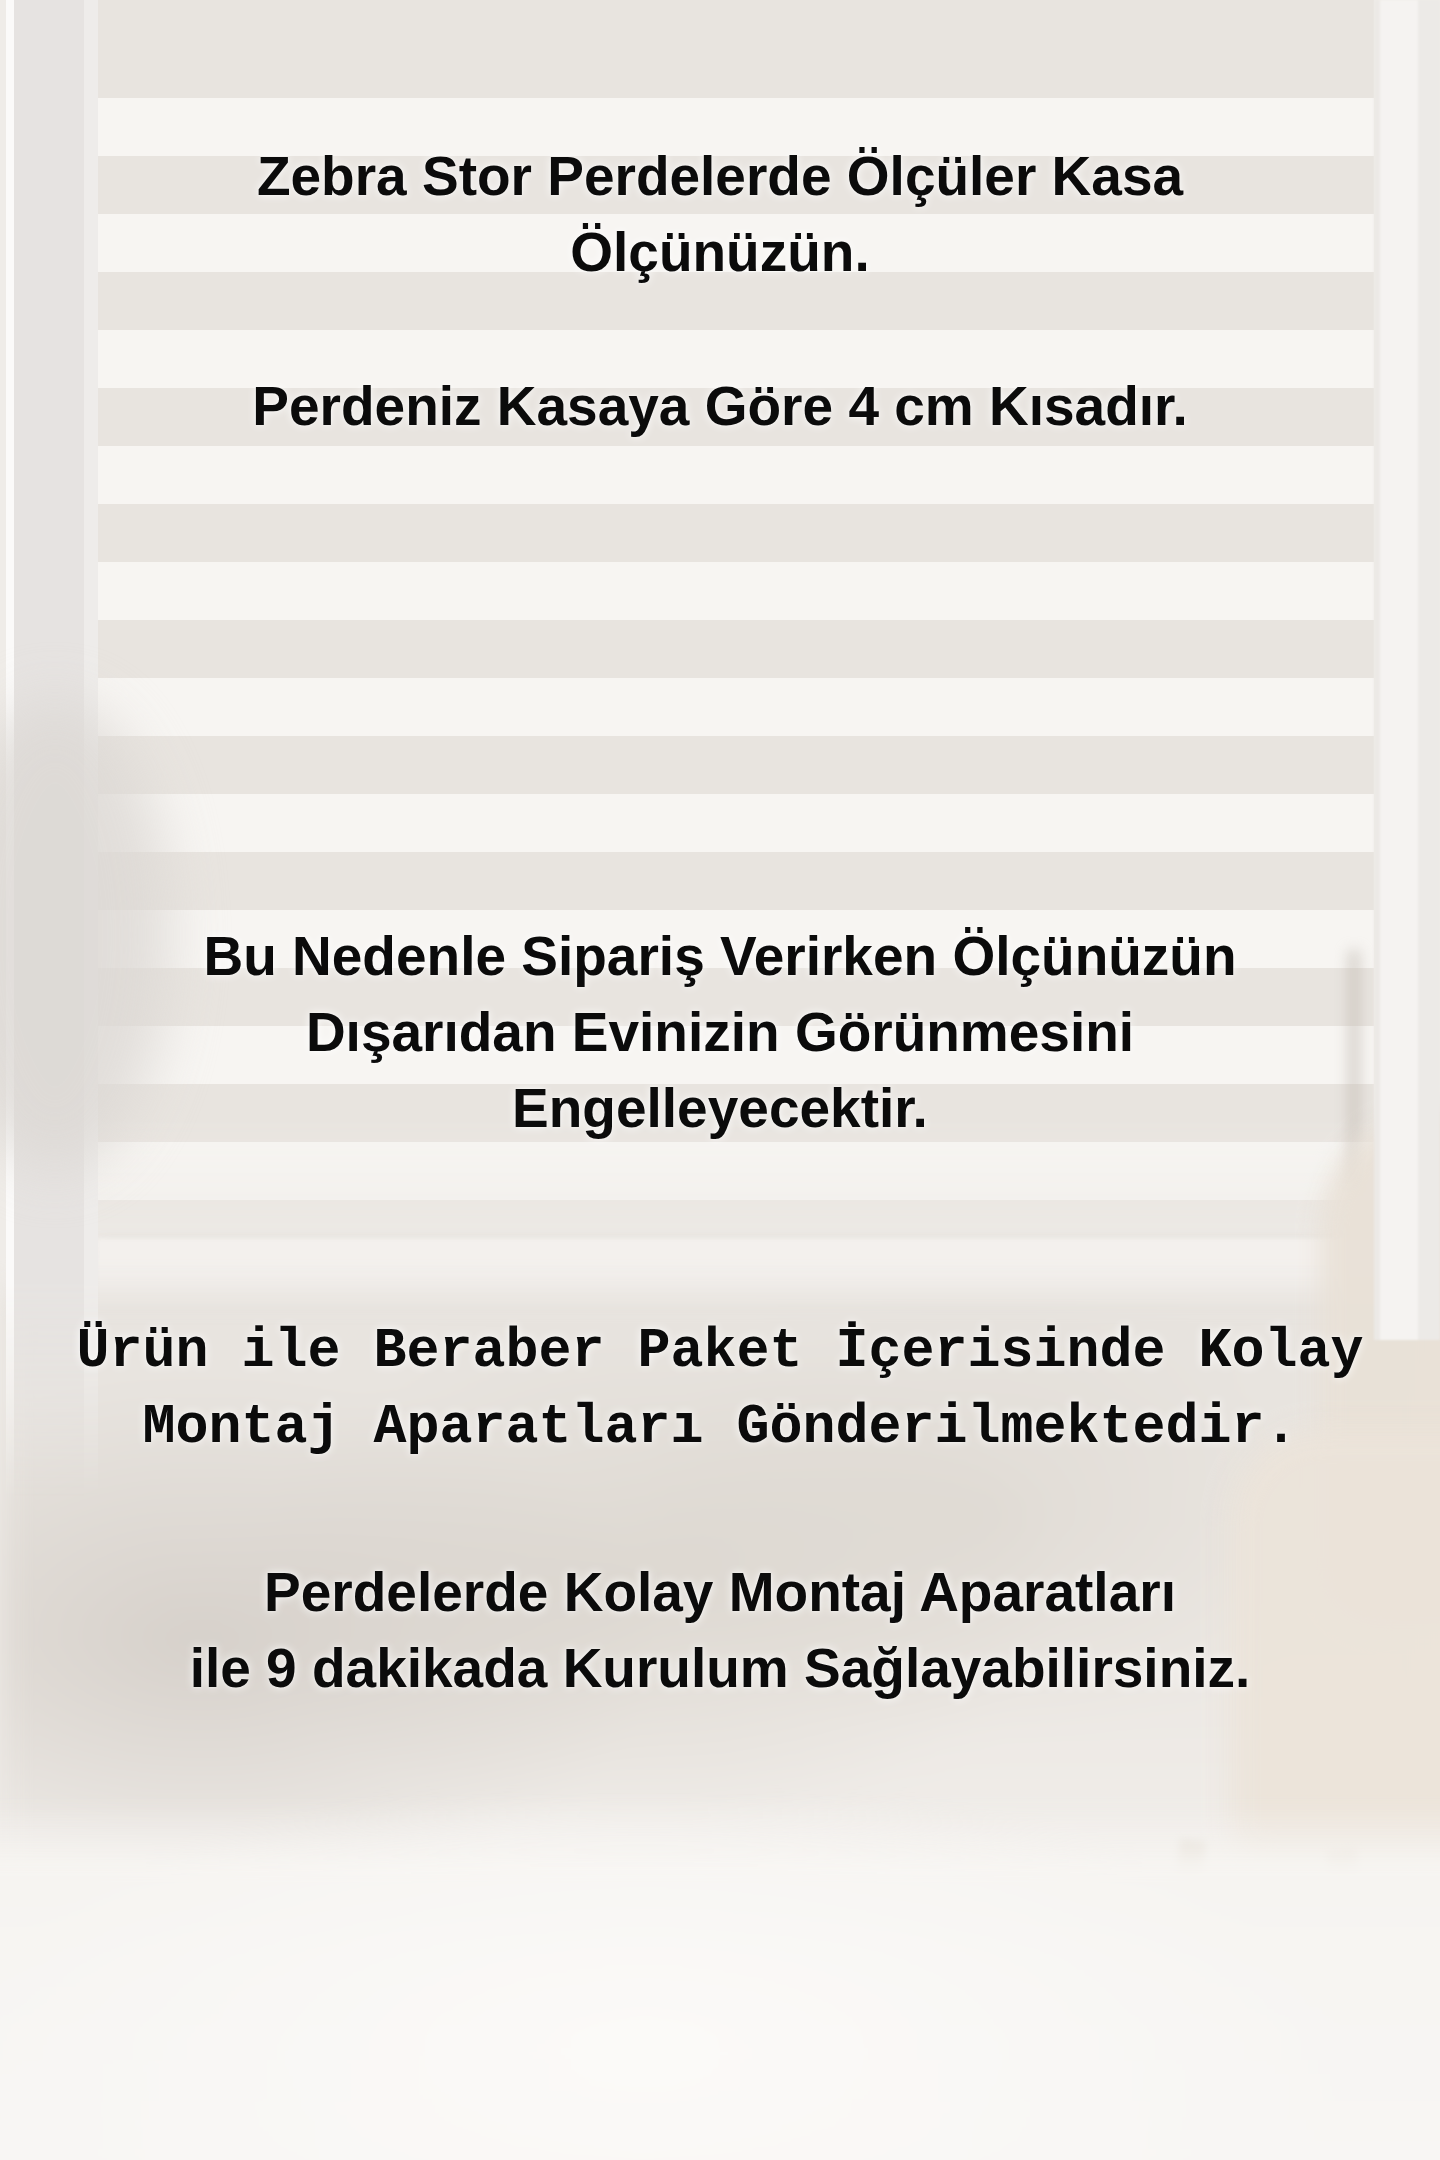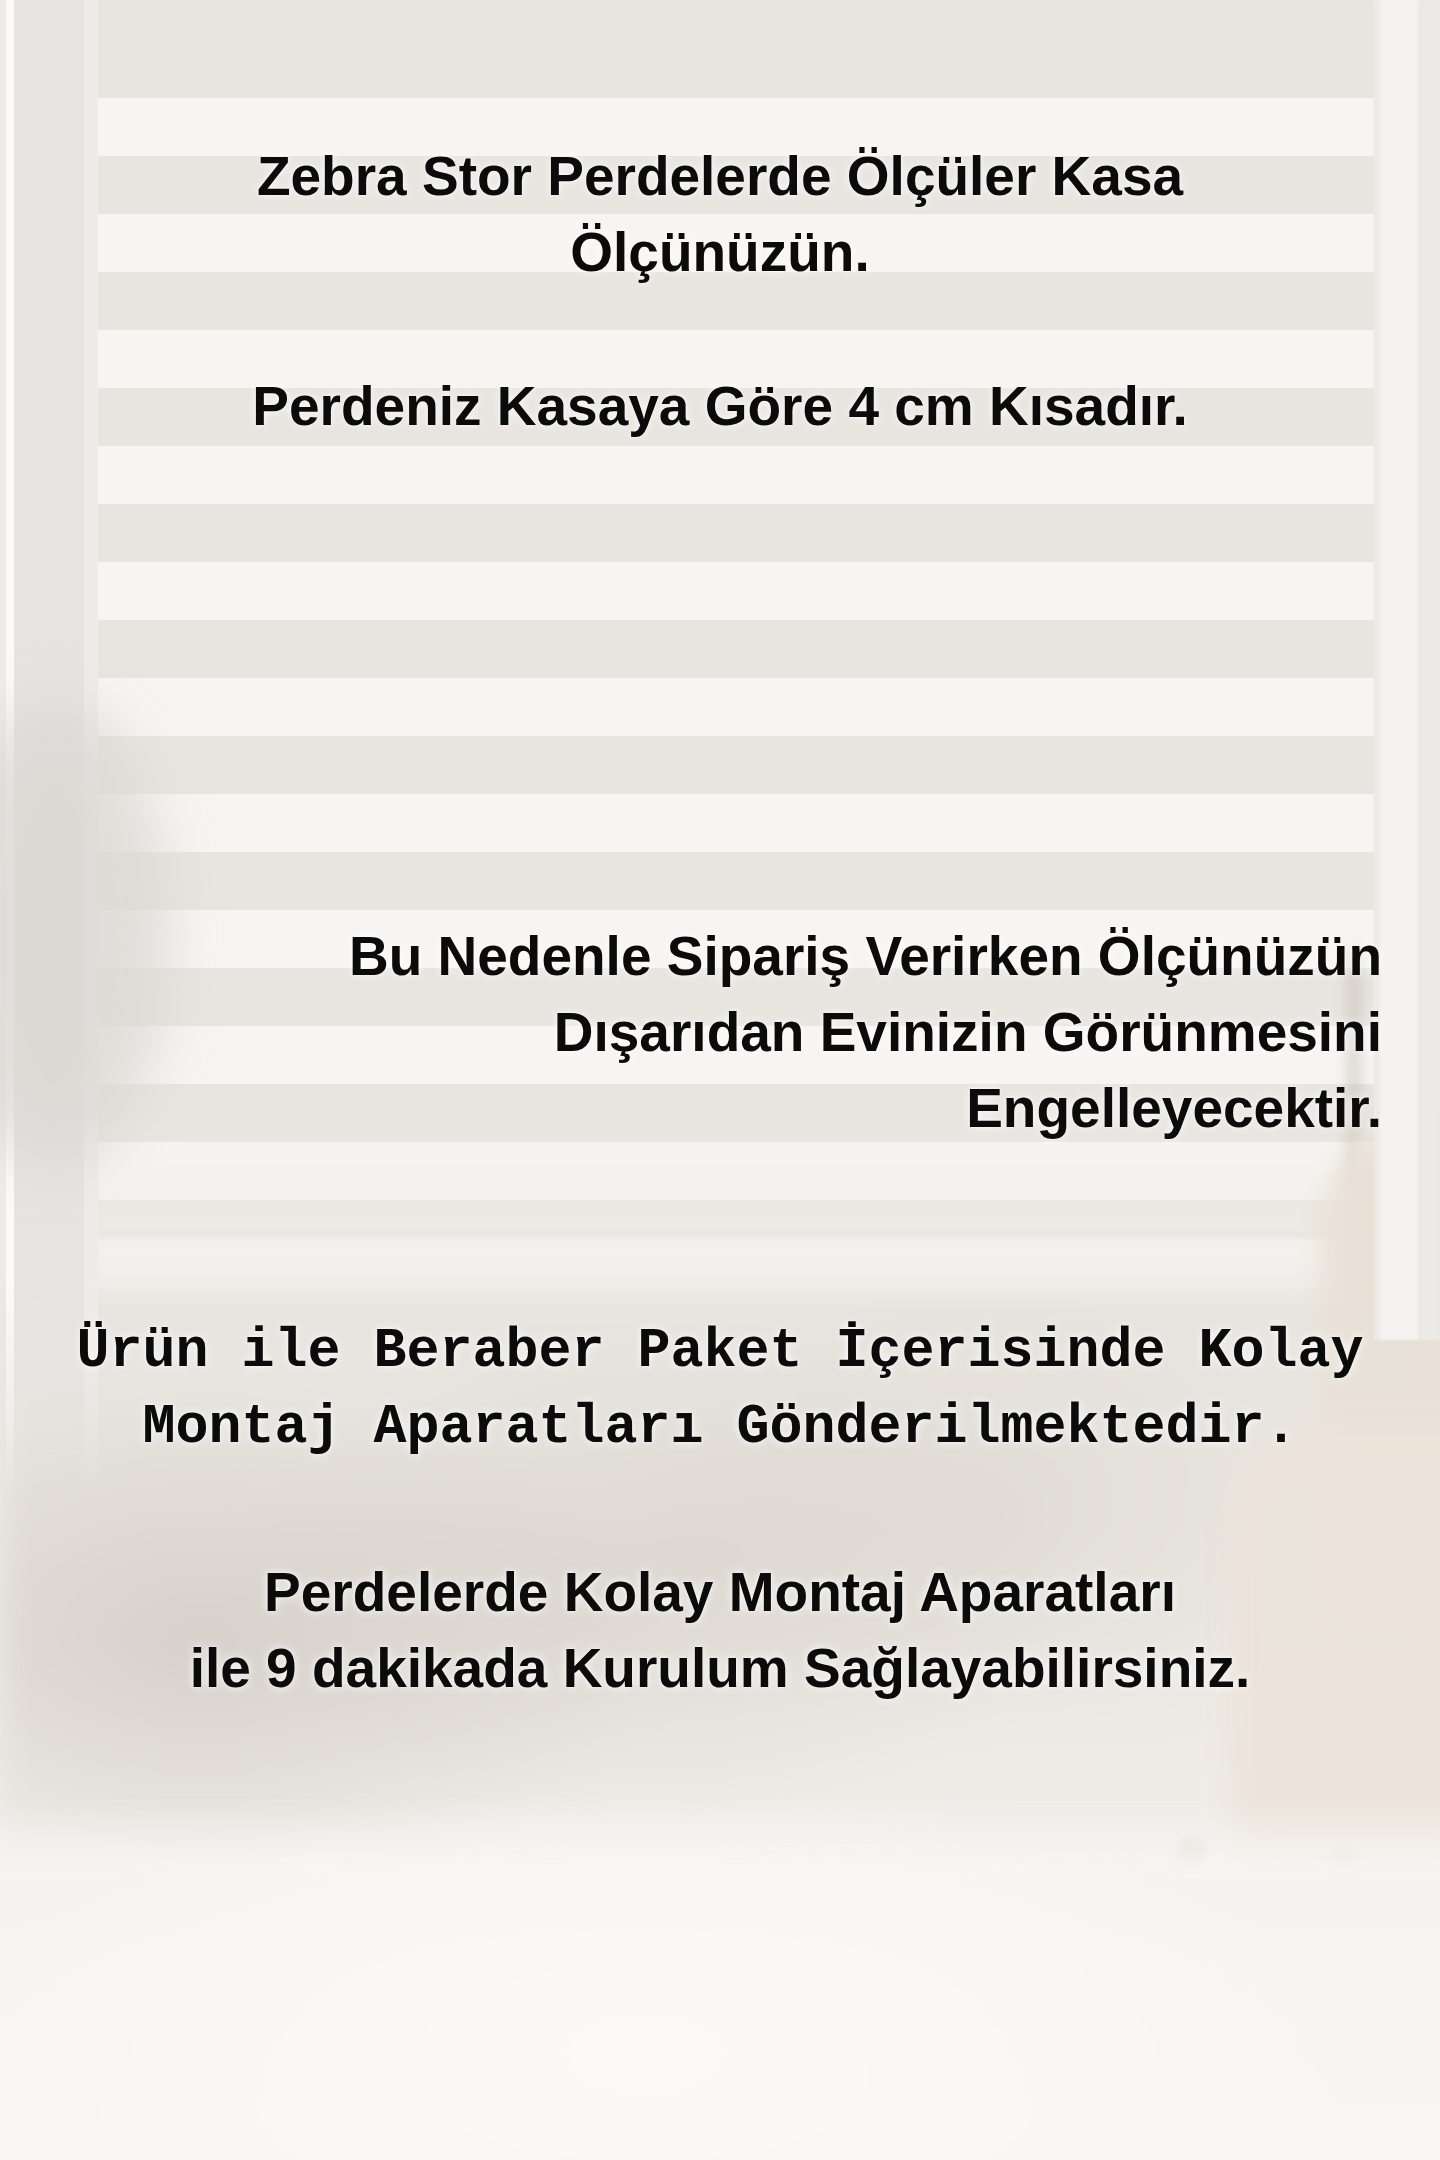--- a/index.html
+++ b/index.html
@@ -97,21 +97,21 @@
     font-weight:700;
     font-size:55px;
     line-height:76px;
     letter-spacing:0px;
     text-shadow:0 0 10px rgba(255,255,255,.9), 0 0 3px rgba(255,255,255,.55);
   }
   .line{position:static;display:block;}
   .p1{top:96px;margin-top:42px;}
   .p2{top:368px;}
   .p3{top:514px;}
-  .p4{top:918px;text-align:right;}
+  .p4{top:918px;}
   .p5{top:1314px;font-family:Liberation Mono, monospace;}
   .p6{top:1554px;}
 </style>
 </head>
 <body>
 
 <div class="canvas" style="background: rgb(239, 236, 232);">
 
   <div class="bg">
     <div class="bg-stripes"></div>

